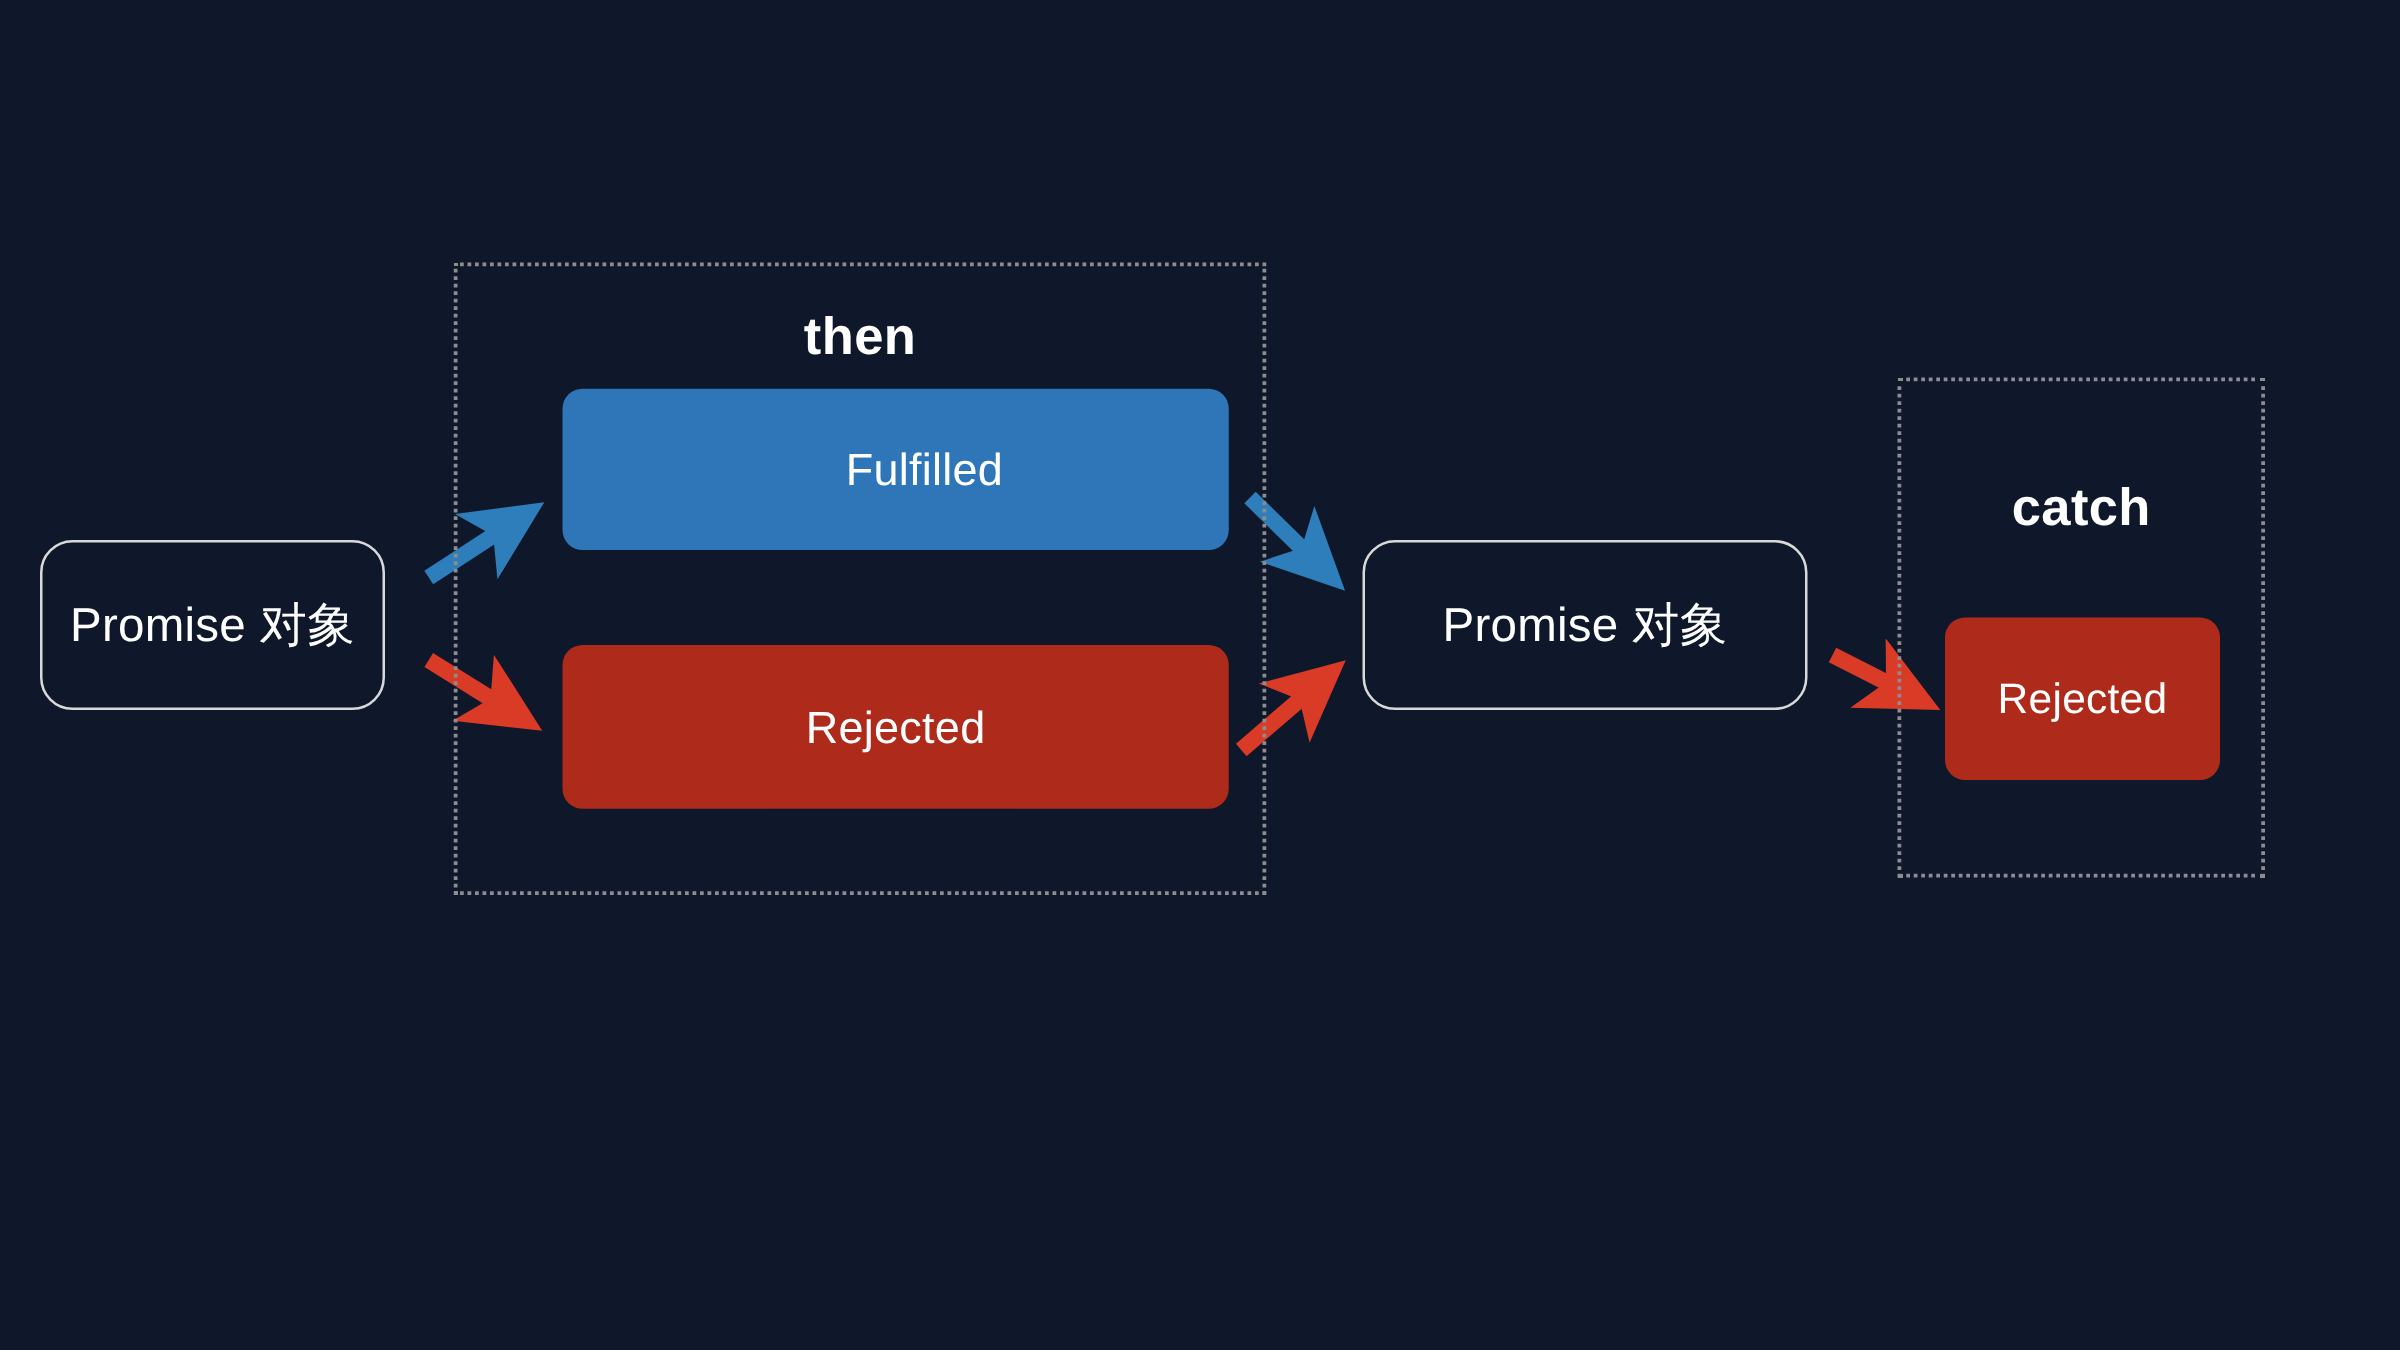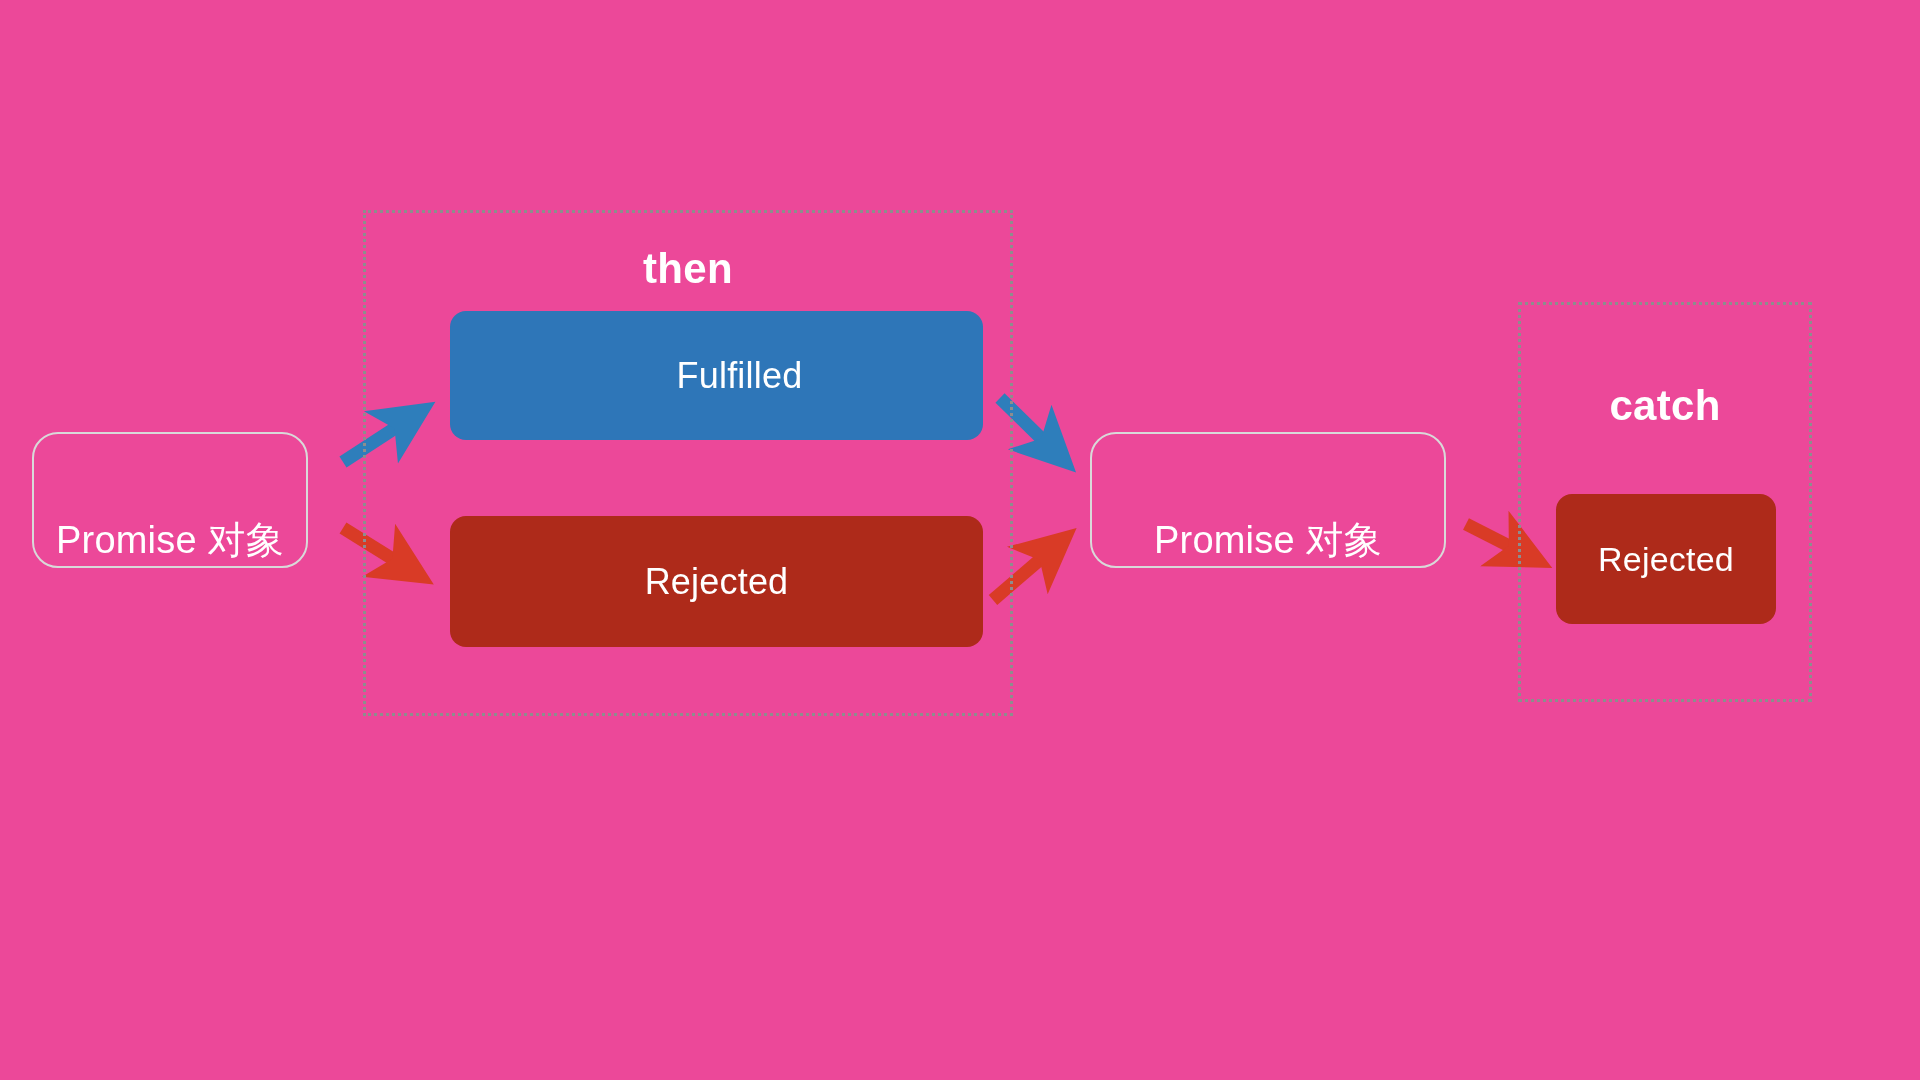--- a/index.html
+++ b/index.html
@@ -12,21 +12,21 @@
     width: 1920px;
     height: 1080px;
     overflow: hidden;
     font-family: "Liberation Sans", "DejaVu Sans", sans-serif;
     -webkit-font-smoothing: antialiased;
   }
   #canvas {
     position: relative;
     width: 1920px;
     height: 1080px;
-    background: #ec4899;
+    background: #0f172a;
   }
 
   
   .node {
     position: absolute;
     box-sizing: border-box;
     display: flex;
     align-items: center;
     justify-content: center;
     text-align: center;
@@ -34,21 +34,20 @@
 
   
   .outline-box {
     border: 2px solid #d9d9d9;
     border-radius: 26px;
     background: transparent;
     color: #ffffff;
     font-size: 38px;
     font-weight: 400;
     letter-spacing: .2px;
-    align-items: flex-end;
   }
 
   
   .dotted-group {
     position: absolute;
     box-sizing: border-box;
     border: 3px dotted #8d8d8d;
     background: transparent;
   }
 

